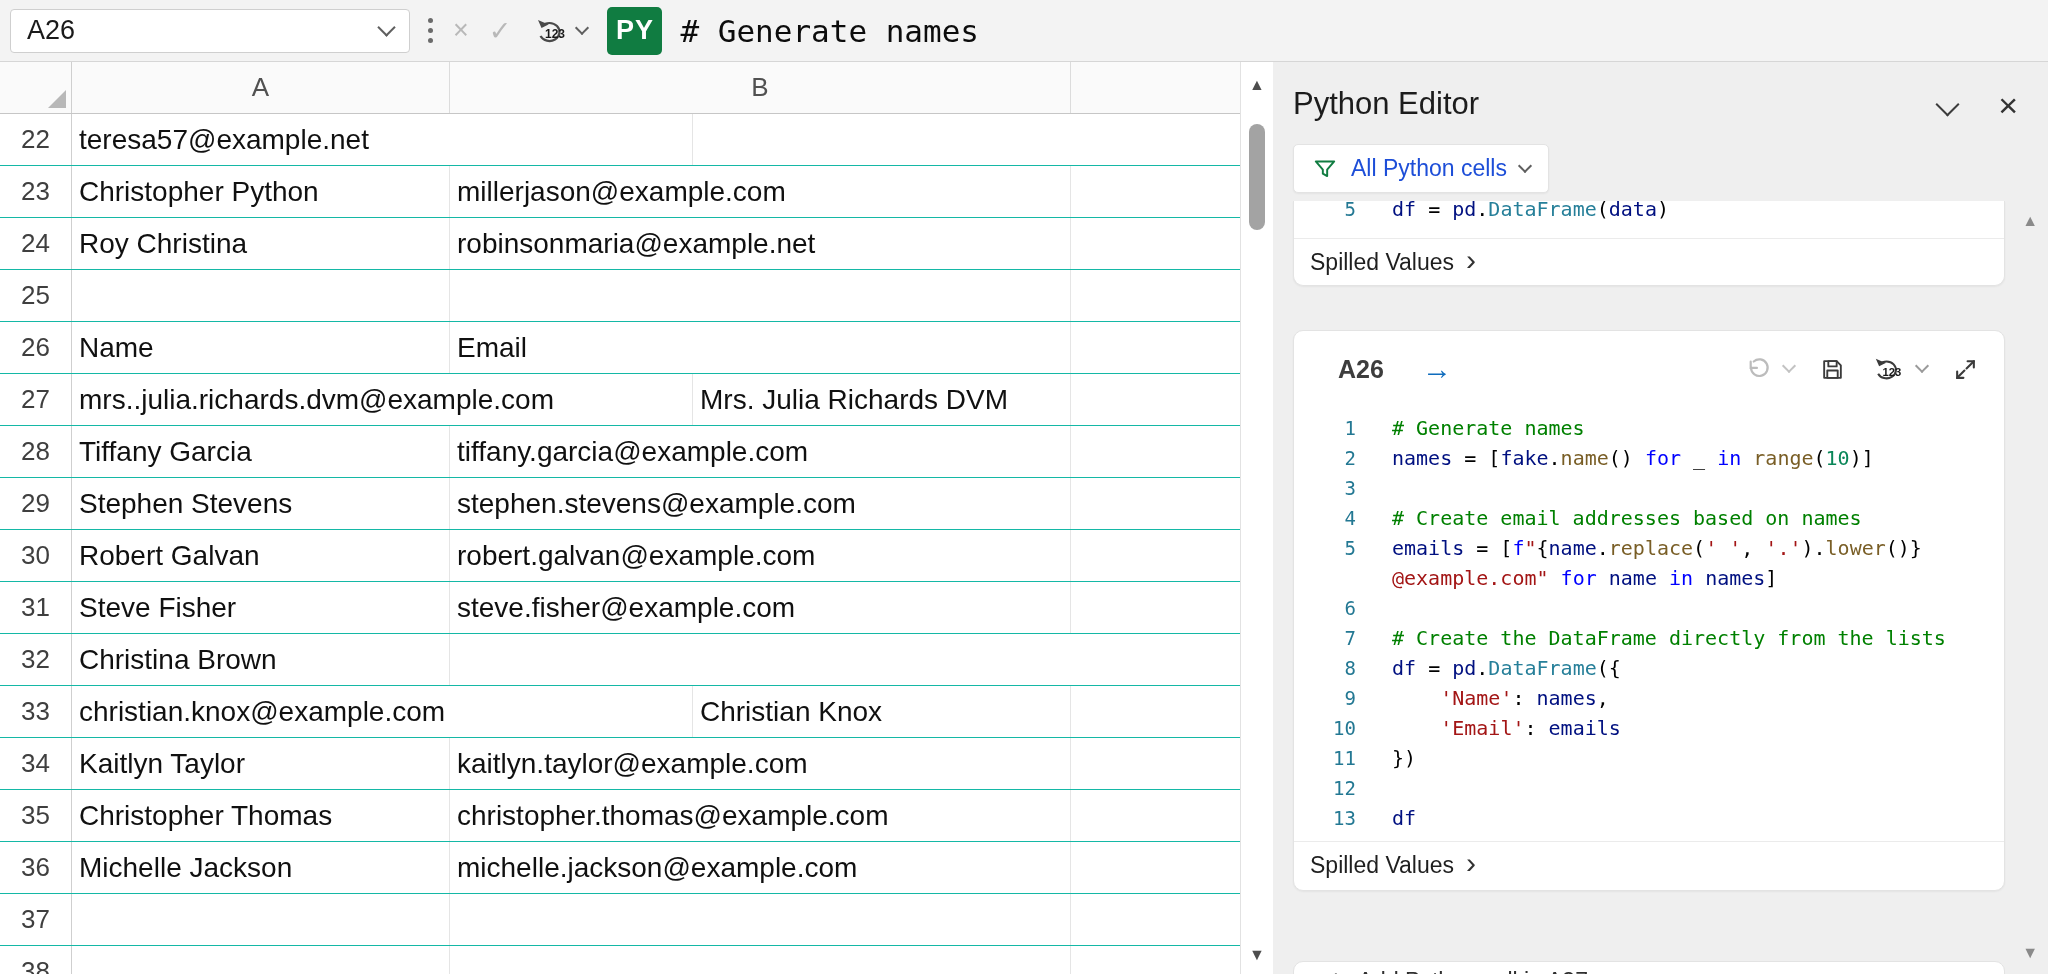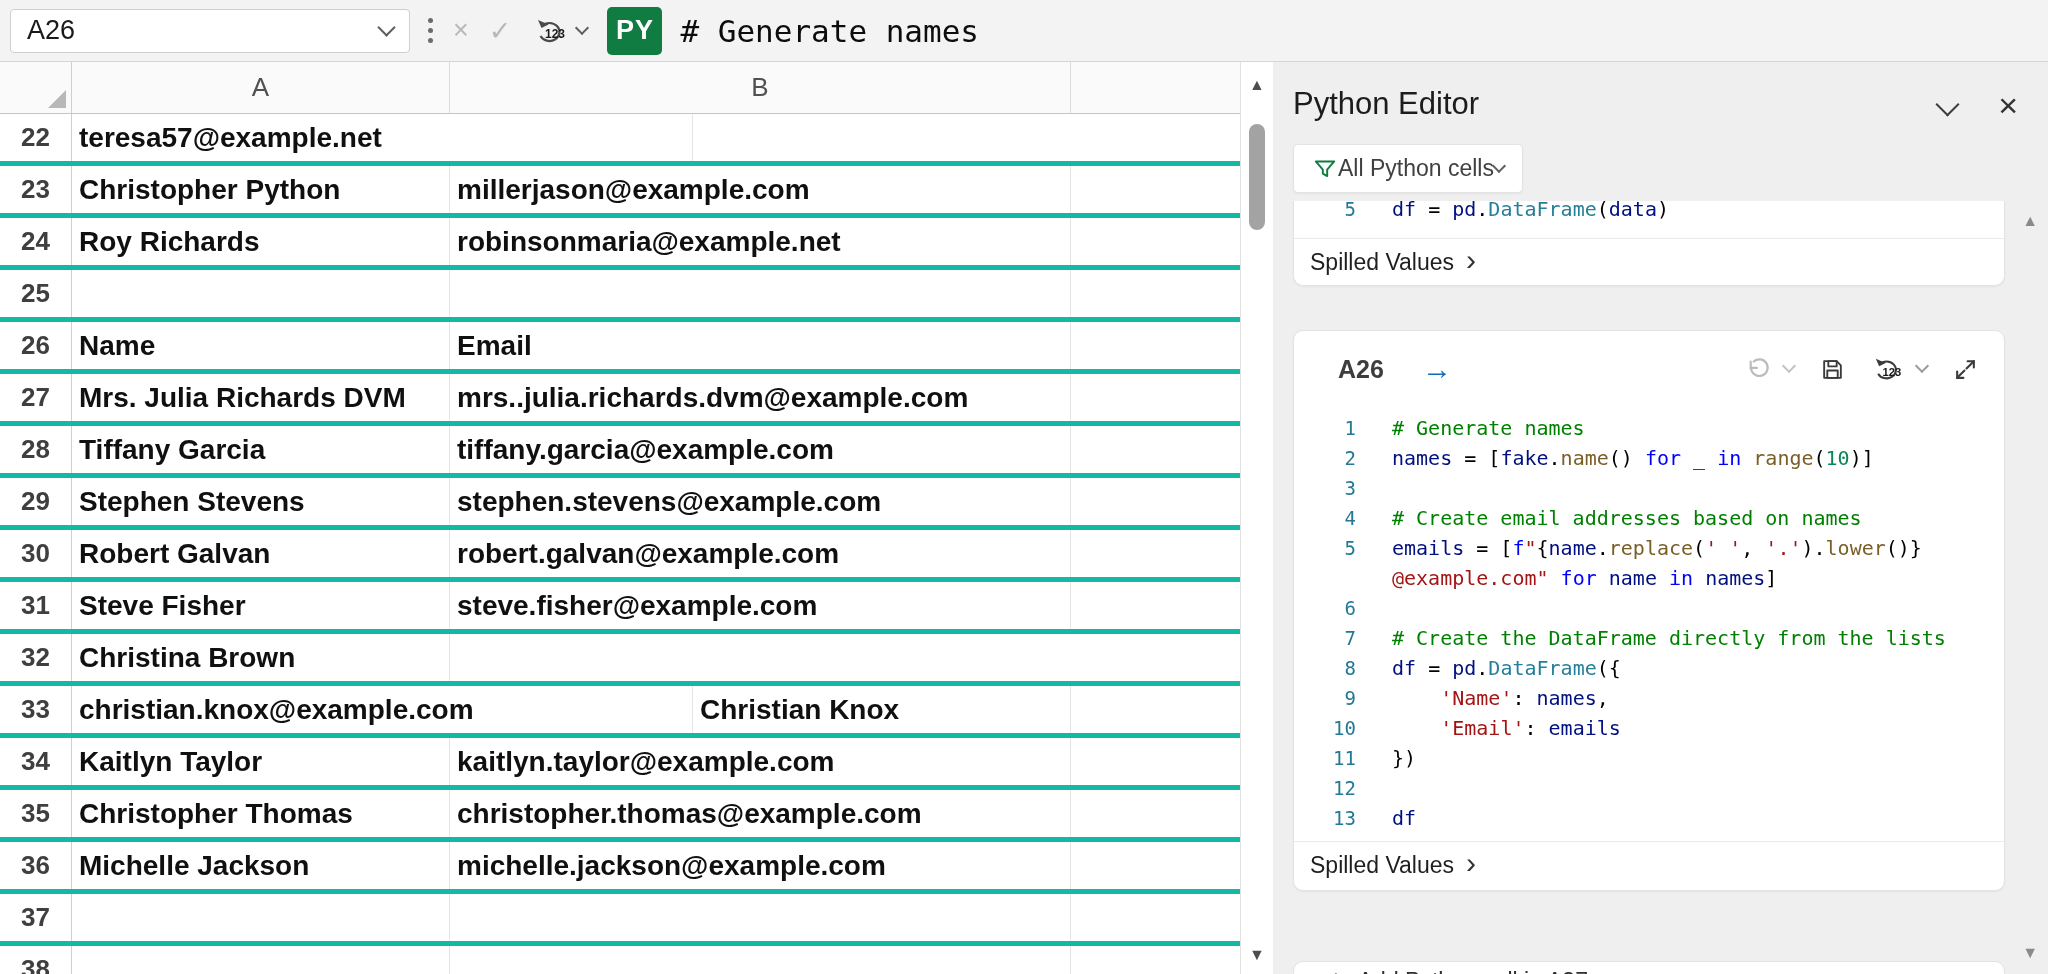--- a/index.html
+++ b/index.html
@@ -33,40 +33,40 @@
 
   
   .sheet{width:1240px;height:912px;overflow:hidden;background:#fff;}
   .colhead-row{display:flex;height:52px;background:#fafafa;border-bottom:1px solid #c6c6c6;box-sizing:border-box;}
   .corner{width:72px;position:relative;border-right:1px solid #cfcfcf;box-sizing:border-box;}
   .corner-tri{position:absolute;right:5px;bottom:5px;width:0;height:0;
     border-left:18px solid transparent;border-bottom:18px solid #b8b8b8;}
   .colhead{display:flex;align-items:center;justify-content:center;font-size:26px;color:#515151;
     border-right:1px solid #dcdcdc;box-sizing:border-box;}
   .col-a{width:378px;}.col-b{width:621px;}.col-c{flex:1;border-right:none;}
-  .grid-row{display:flex;height:52px;border-bottom:5px solid #14b8a6;box-sizing:border-box;font-weight:bold;}
+  .grid-row{display:flex;height:52px;border-bottom:1px solid #14b8a6;box-sizing:border-box;}
   .rownum{width:72px;display:flex;align-items:center;justify-content:center;font-size:26px;
     color:#3f3f3f;border-right:1px solid #cfcfcf;box-sizing:border-box;}
   .cell{display:flex;align-items:center;padding-left:7px;font-size:28px;color:#101010;
     border-right:1px solid #e5e5e5;box-sizing:border-box;white-space:nowrap;overflow:hidden;}
   .cell.a{width:378px;}.cell.b{width:621px;}.cell.c{flex:1;border-right:none;}
 
   
   .vscroll{width:33px;background:#ffffff;border-left:1px solid #e2e2e2;position:relative;box-sizing:border-box;}
   .sb-arrow{position:absolute;left:0;width:100%;text-align:center;color:#4d4d4d;font-size:16px;cursor:default;}
   .sb-arrow.up{top:14px;}.sb-arrow.down{bottom:10px;}
   .sb-thumb{position:absolute;left:8px;top:62px;width:16px;height:106px;background:#a3a3a3;border-radius:8px;}
 
   
   .pane{flex:1;background:#efefef;position:relative;box-sizing:border-box;padding-left:20px;}
   .pane-title{font-size:31px;color:#1c1c1c;padding-top:24px;}
   .pane-chev{position:absolute;top:40px;right:92px;}
   .pane-close{position:absolute;top:26px;right:30px;font-size:34px;color:#333;line-height:1;}
   .filter-chip{margin-top:22px;width:max-content;height:47px;background:#fff;border:1px solid #e3e3e3;
-    border-radius:5px;display:flex;align-items:center;padding:0 18px;font-size:23px;color:#404040;
+    border-radius:5px;display:flex;align-items:center;gap:13px;padding:0 18px;font-size:23px;color:#1d4ed8;
     box-shadow:0 1px 2px rgba(0,0,0,.05);}
 
   .card{width:712px;background:#fff;border:1px solid #e3e3e3;box-sizing:border-box;
     box-shadow:0 1px 2px rgba(0,0,0,.05);}
   .top-card{margin-top:8px;border-top:none;border-radius:0 0 10px 10px;overflow:hidden;}
   .clip-region{height:37px;overflow:hidden;}
   .clip-region .code-line{margin-top:-7px;}
   .spilled-row{border-top:1px solid #ebebeb;height:46px;display:flex;align-items:center;
     padding-left:16px;font-size:23px;color:#1f1f1f;gap:12px;}
   .spilled-row .r-chev{font-size:30px;color:#333;line-height:1;margin-top:-4px;}
@@ -144,40 +144,40 @@
           <div class="cell c"></div>
         </div>
         <div class="grid-row">
           <div class="rownum">23</div>
           <div class="cell a">Christopher Python</div>
           <div class="cell b">millerjason@example.com</div>
           <div class="cell c"></div>
         </div>
         <div class="grid-row">
           <div class="rownum">24</div>
-          <div class="cell a">Roy Richards</div>
+          <div class="cell a">Roy Christina</div>
           <div class="cell b">robinsonmaria@example.net</div>
           <div class="cell c"></div>
         </div>
         <div class="grid-row">
           <div class="rownum">25</div>
           <div class="cell a"></div>
           <div class="cell b"></div>
           <div class="cell c"></div>
         </div>
         <div class="grid-row">
           <div class="rownum">26</div>
           <div class="cell a">Name</div>
           <div class="cell b">Email</div>
           <div class="cell c"></div>
         </div>
         <div class="grid-row">
           <div class="rownum">27</div>
+          <div class="cell b">mrs..julia.richards.dvm@example.com</div>
           <div class="cell a">Mrs. Julia Richards DVM</div>
-          <div class="cell b">mrs..julia.richards.dvm@example.com</div>
           <div class="cell c"></div>
         </div>
         <div class="grid-row">
           <div class="rownum">28</div>
           <div class="cell a">Tiffany Garcia</div>
           <div class="cell b">tiffany.garcia@example.com</div>
           <div class="cell c"></div>
         </div>
         <div class="grid-row">
           <div class="rownum">29</div>

